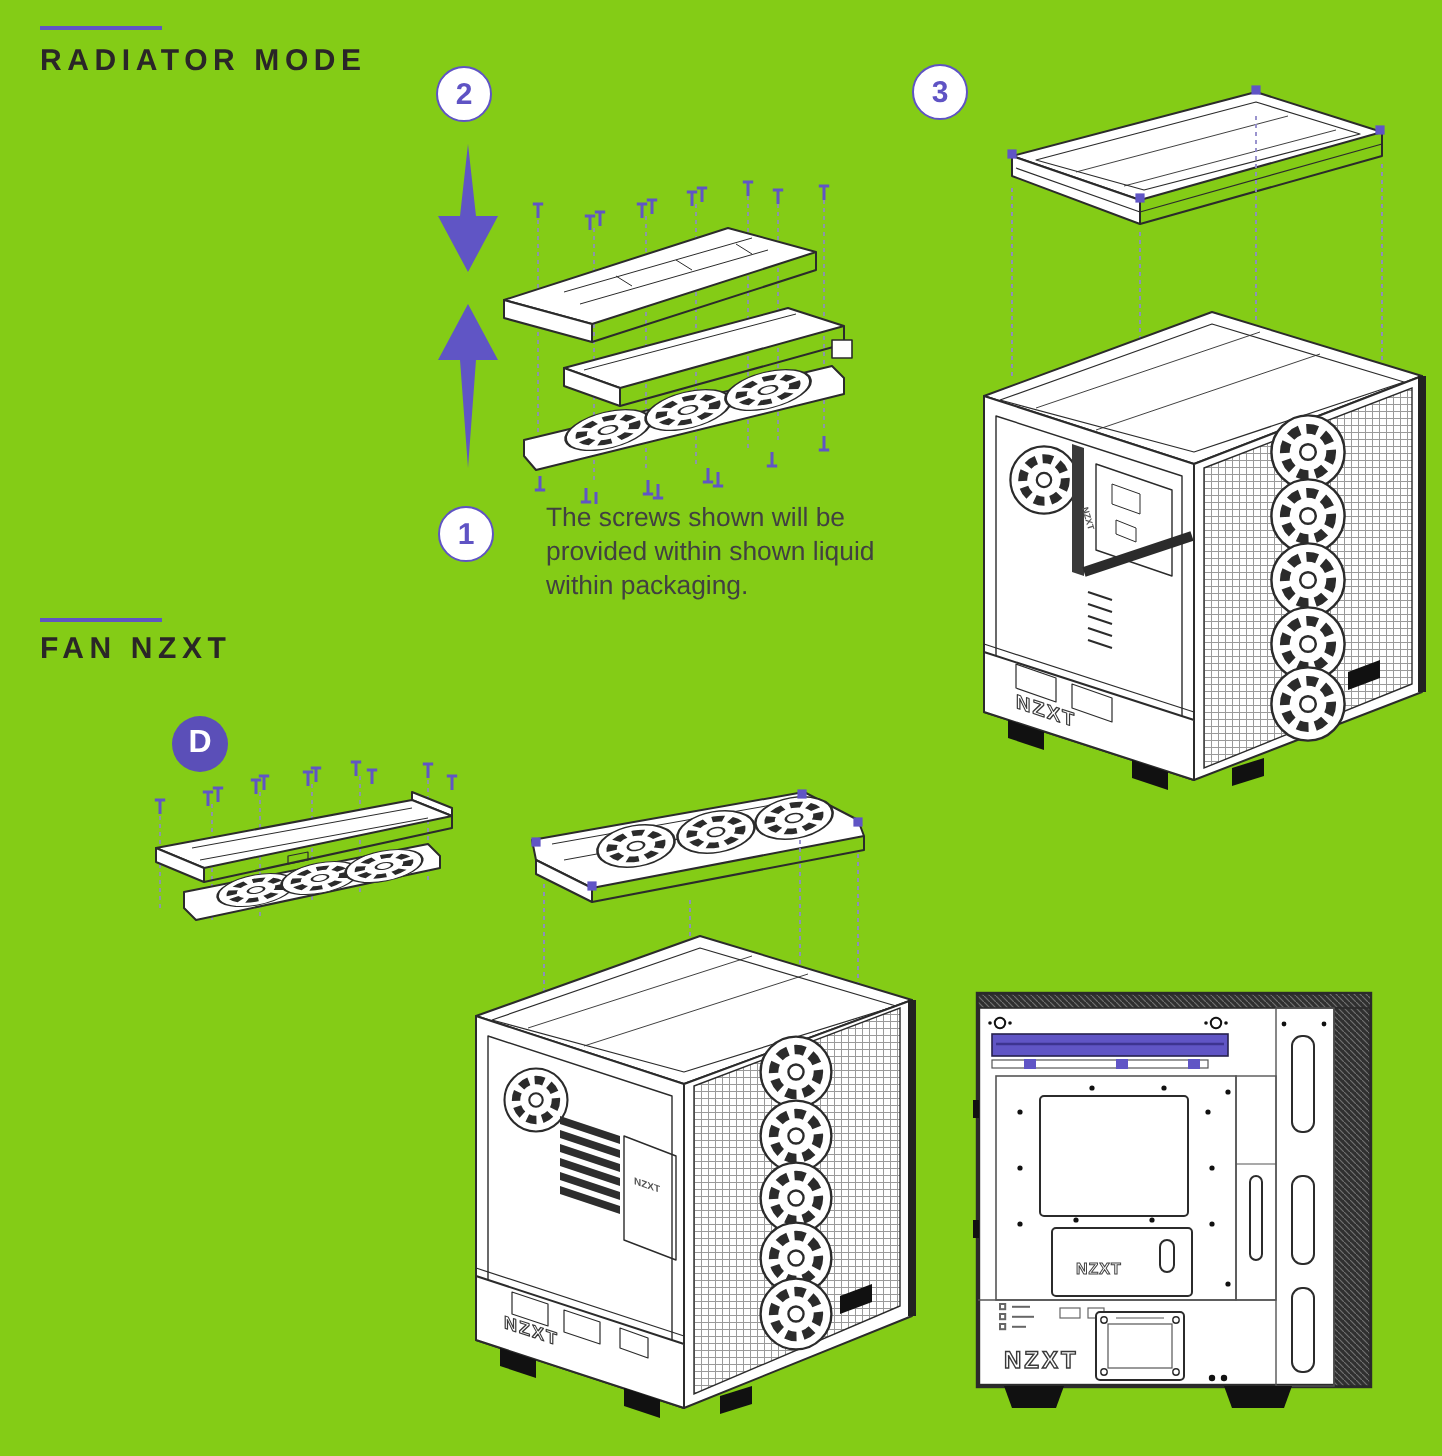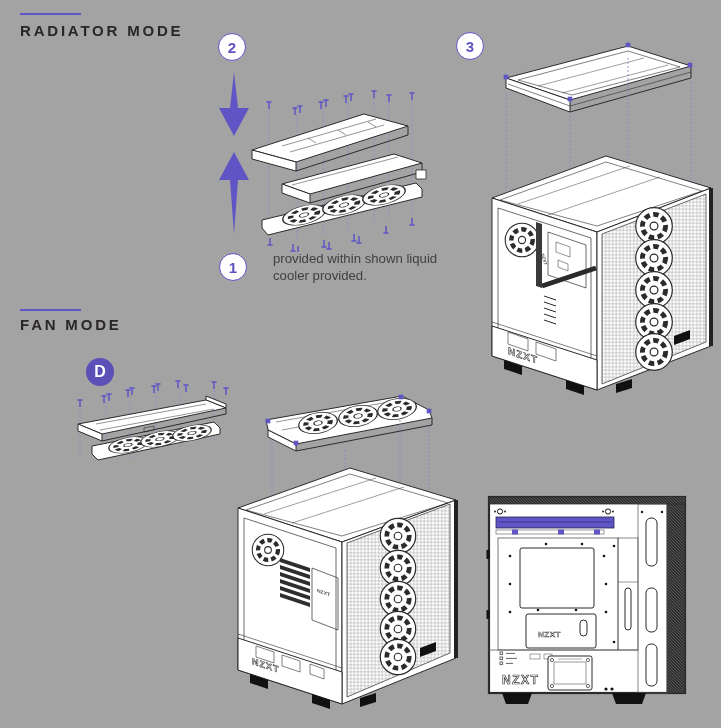--- a/index.html
+++ b/index.html
@@ -1,16 +1,16 @@
 <!DOCTYPE html>
 <html><head>
 <meta charset="utf-8">
 <style>
   html,body{margin:0;padding:0;background:#ffffff;}
-  .page{position:relative;width:721px;height:728px;background:#a3a3a3;overflow:hidden;
+  .page{position:relative;width:721px;height:728px;background:#84cc16;overflow:hidden;
         font-family:"Liberation Sans",sans-serif;}
   .rule{position:absolute;height:2px;background:#6055c5;}
   .sec-title{position:absolute;margin:0;font-size:15px;font-weight:700;letter-spacing:2.8px;
              color:#2a2627;white-space:nowrap;}
   .badge{position:absolute;width:28px;height:28px;border-radius:50%;box-sizing:border-box;
          display:flex;align-items:center;justify-content:center;font-weight:700;font-size:15px;}
   .badge.outline{border:1.7px solid #5f53c4;color:#5f53c4;background:#fff;}
   .badge.filled{background:#5b4fb8;color:#ffffff;font-size:16px;}
   .note{position:absolute;font-size:13.2px;line-height:17px;color:#414141;}
   .illus{position:absolute;}
@@ -107,22 +107,23 @@
       <use href="#scrU" transform="translate(83,156)"></use>
         <use href="#scrU" transform="translate(108,148)"></use>
       <use href="#scrU" transform="translate(113,150)"></use>
         <use href="#scrU" transform="translate(140,140)"></use>
       <use href="#scrU" transform="translate(166,132)"></use>
     </g>
   </svg>
 
   <div class="badge outline" style="left:219px;top:253px">1</div>
   <div class="note" style="left:273px;top:250px">
+    <div>The screws shown will be</div>
     <div>provided within shown liquid</div>
-    <div>cooler provided.</div>
+    <div>within packaging.</div>
   </div>
 
   <div class="badge outline" style="left:456px;top:32px">3</div>
 
   <svg class="illus" style="left:478px;top:36px" width="243" height="366" viewBox="0 0 243 366">
     <g stroke="#2b2b2b" fill="#ffffff" stroke-linejoin="round">
       <path d="M28,42 L150,10 L213,30 L92,64 Z"></path>
       <path d="M28,42 L28,52 L92,76 L92,64 Z"></path>
       <path d="M213,30 L213,42 L92,76" fill="none"></path>
       <path d="M30,48 L92,70 M213,36 L92,70" fill="none" stroke-width="0.6"></path>
@@ -175,21 +176,21 @@
     </g>
     <g fill="#111111">
       <path d="M26,324 l18,6 v9 l-18,-6 z"></path>
         <path d="M88,344 l18,6 v9 l-18,-6 z"></path>
       <path d="M196,300 l16,-6 v9 l-16,6 z"></path>
         <path d="M138,348 l16,-5 v9 l-16,5 z"></path>
     </g>
   </svg>
 
   <div class="rule" style="left:20px;top:309px;width:61px"></div>
-  <h2 class="sec-title" style="left:20px;top:316px">FAN MODE</h2>
+  <h2 class="sec-title" style="left:20px;top:316px">FAN NZXT</h2>
 
   <div class="badge filled" style="left:86px;top:358px">D</div>
 
   <svg class="illus" style="left:66px;top:378px" width="172" height="98" viewBox="0 0 172 98">
     <g stroke="#9089c9" stroke-dasharray="2 2" stroke-width="0.8" fill="none">
       <path d="M14,30 V78"></path>
         <path d="M40,24 V84"></path>
         <path d="M64,18 V80"></path>
       <path d="M90,14 V74"></path>
         <path d="M114,10 V68"></path>

